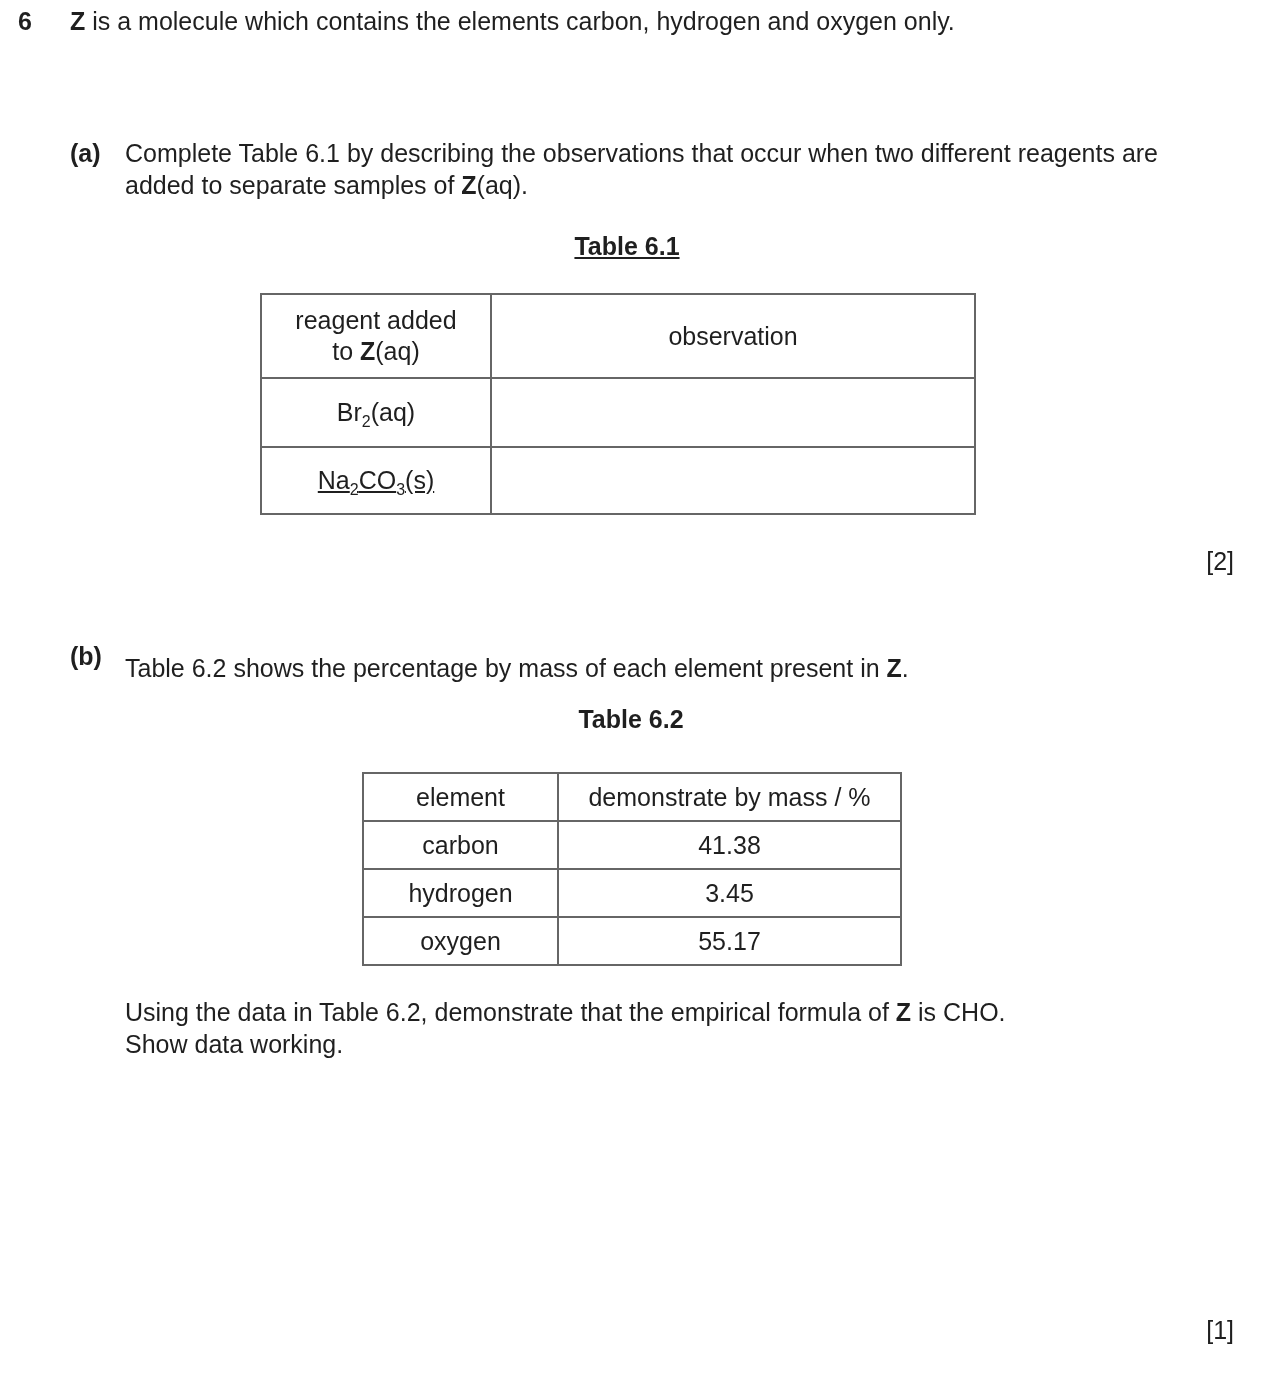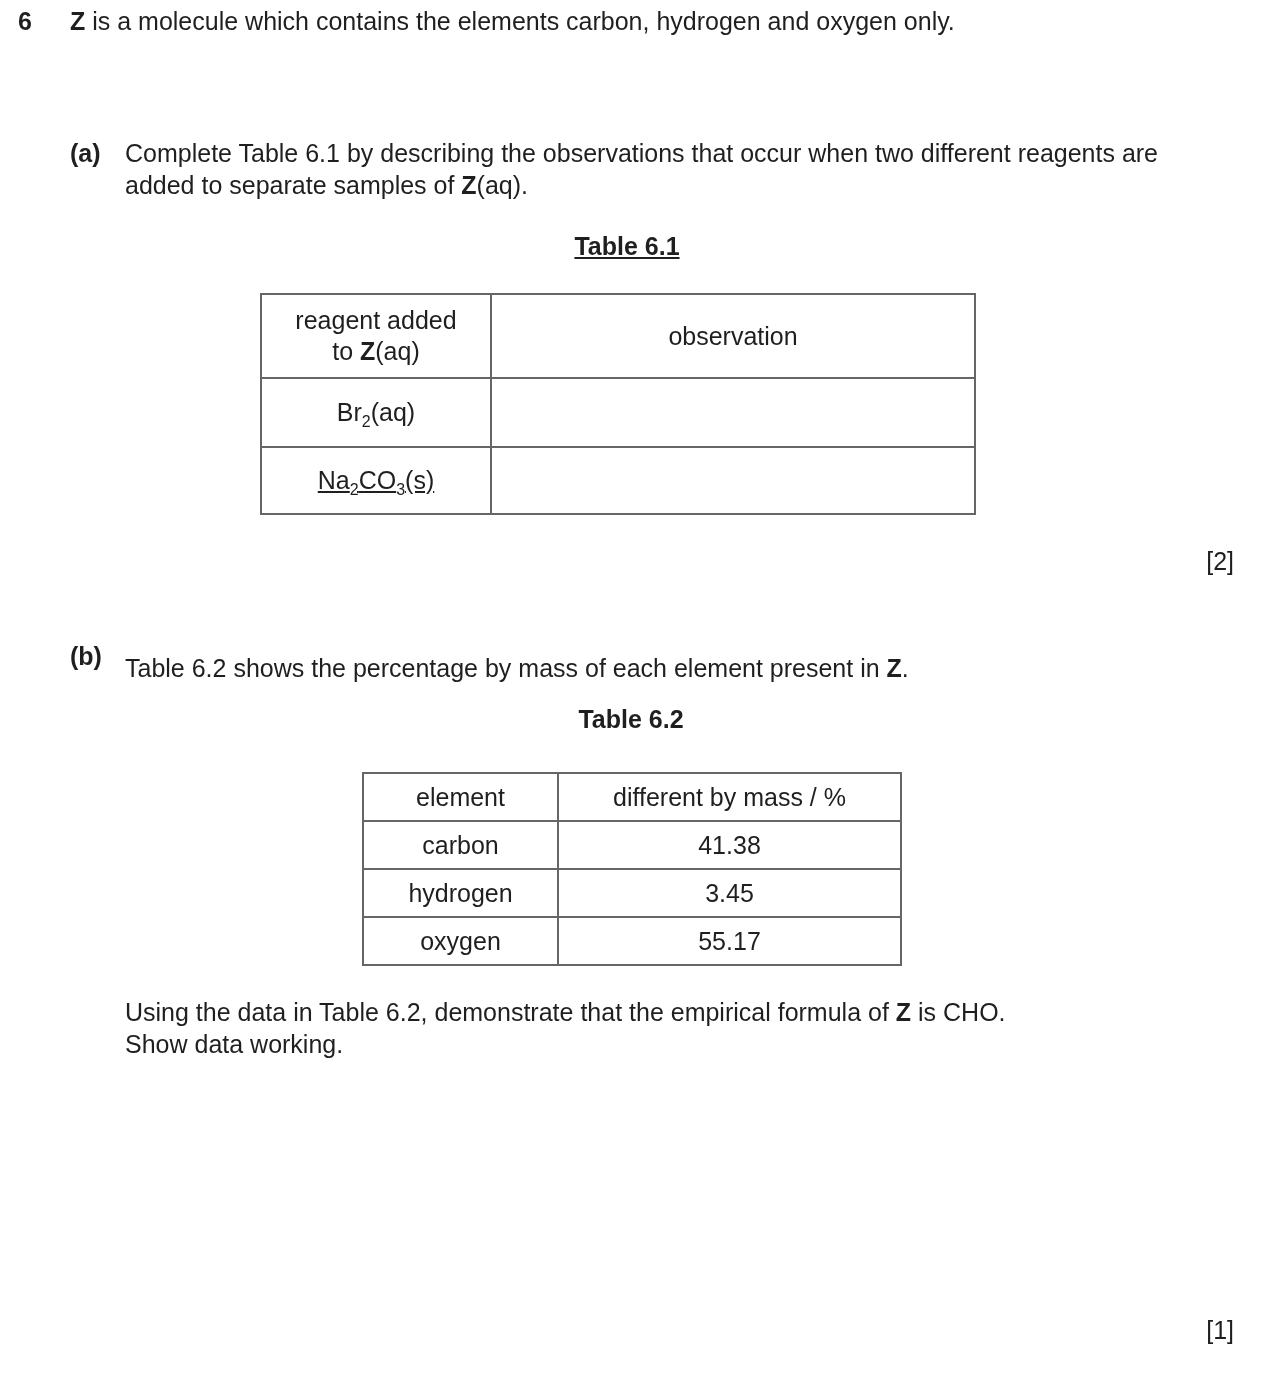--- a/index.html
+++ b/index.html
@@ -116,21 +116,21 @@
     <colgroup>
         <col class="c1">
         <col class="c2">
       </colgroup>
     <tbody>
         <tr>
       <td>
         <span>element</span>
       </td>
       <td>
-        <span>different by mass / %</span>
+        <span>demonstrate by mass / %</span>
       </td>
     </tr>
     <tr>
       <td>
         <span>carbon</span>
       </td>
       <td>
         <span>41.38</span>
       </td>
     </tr>

